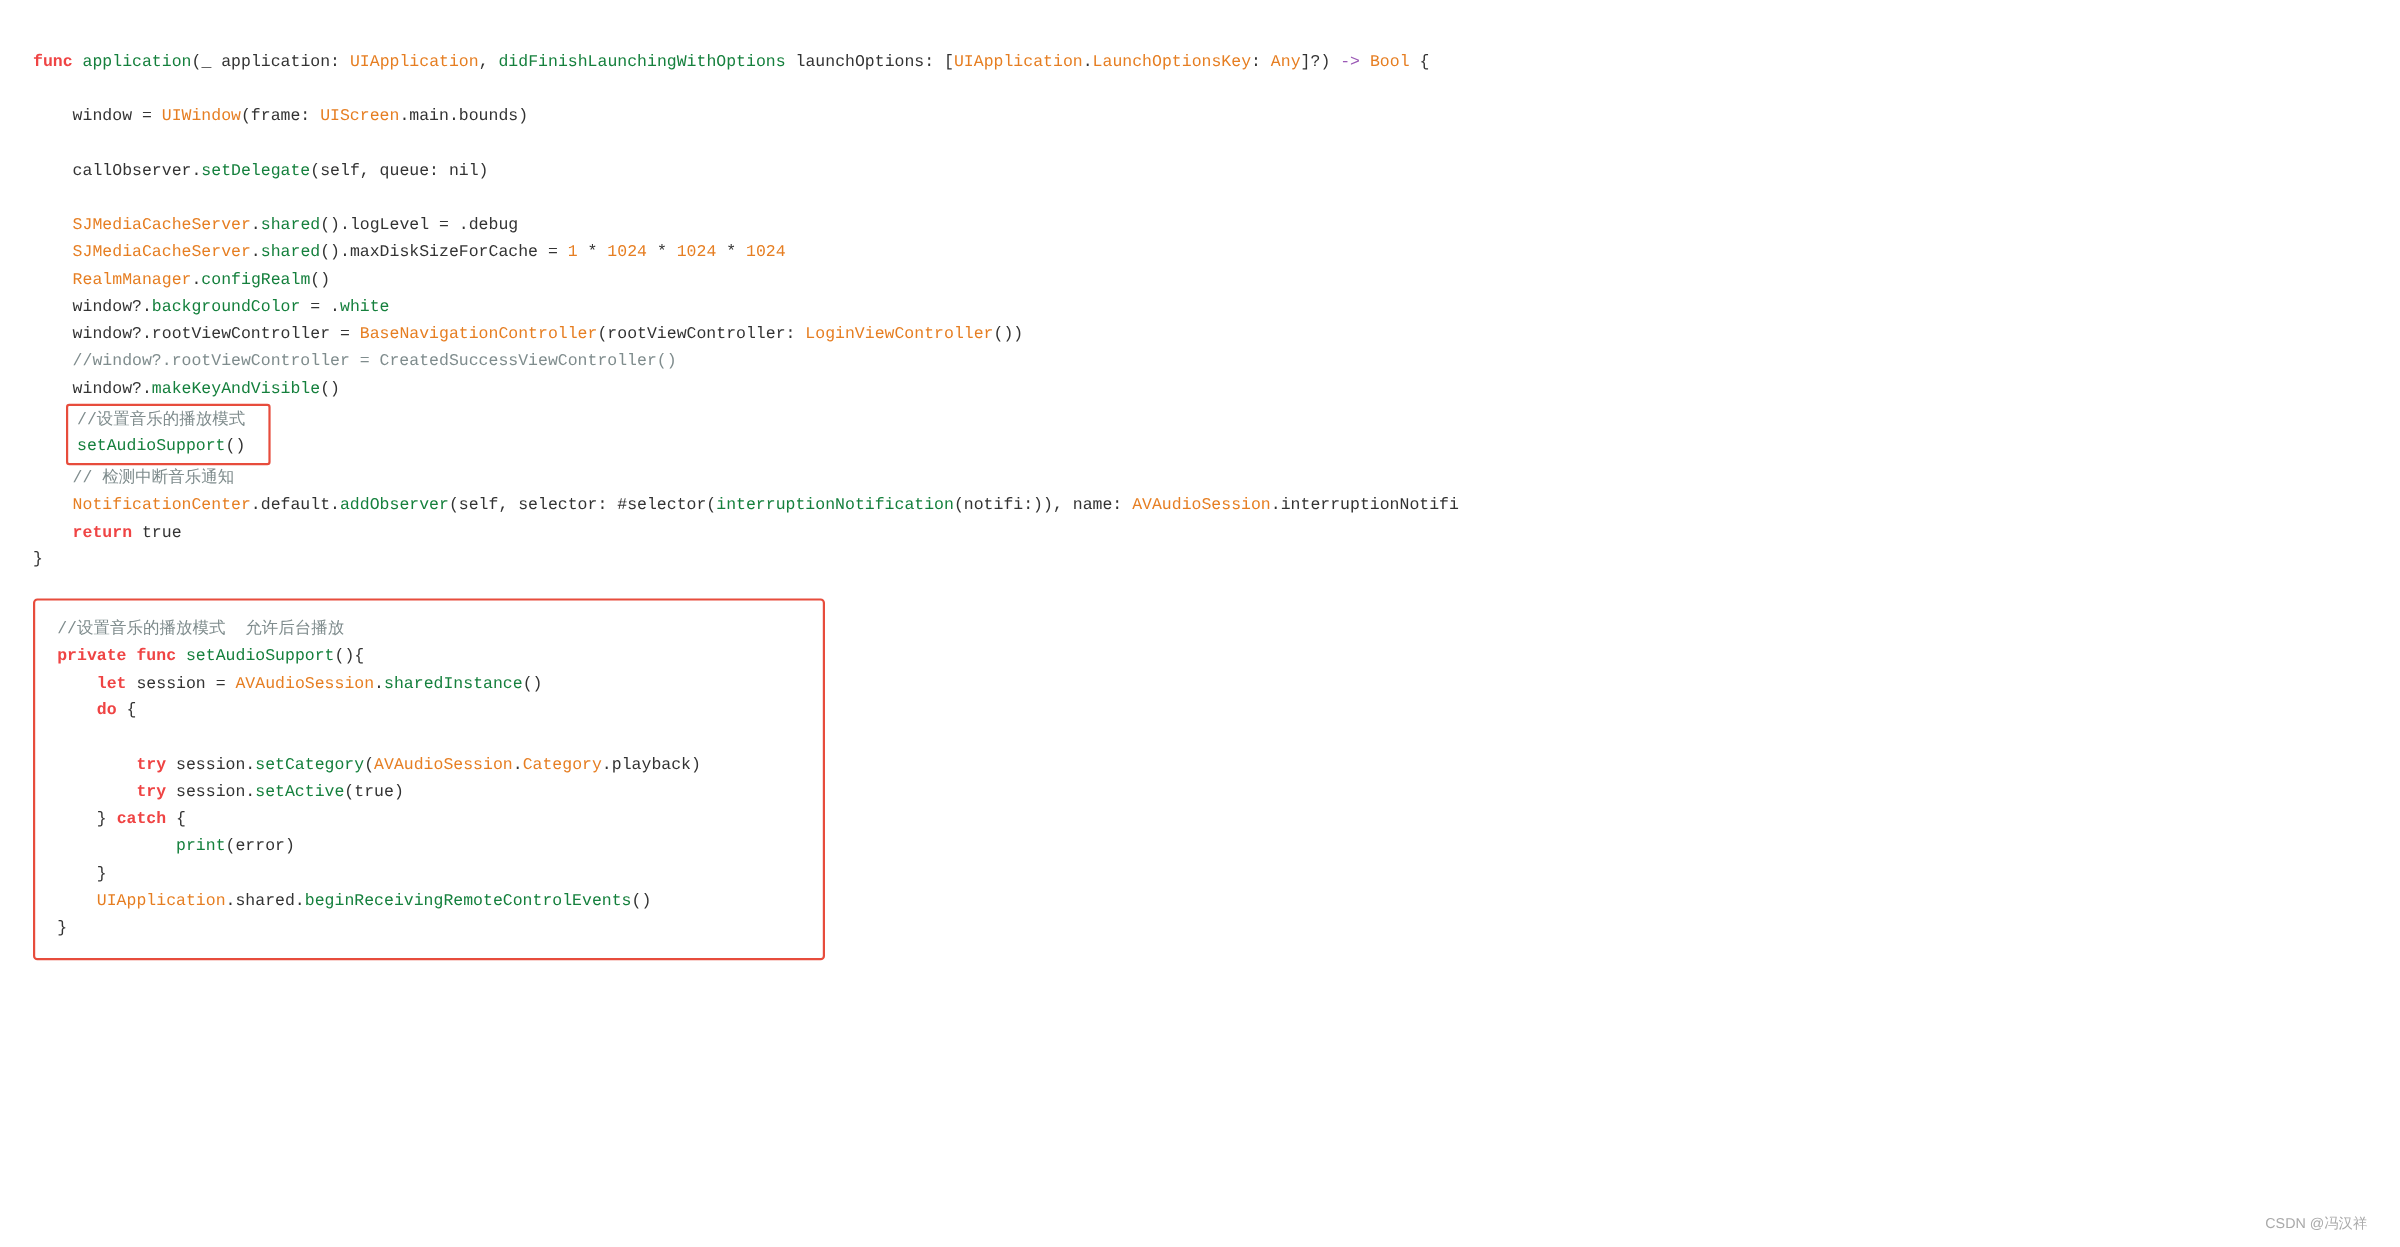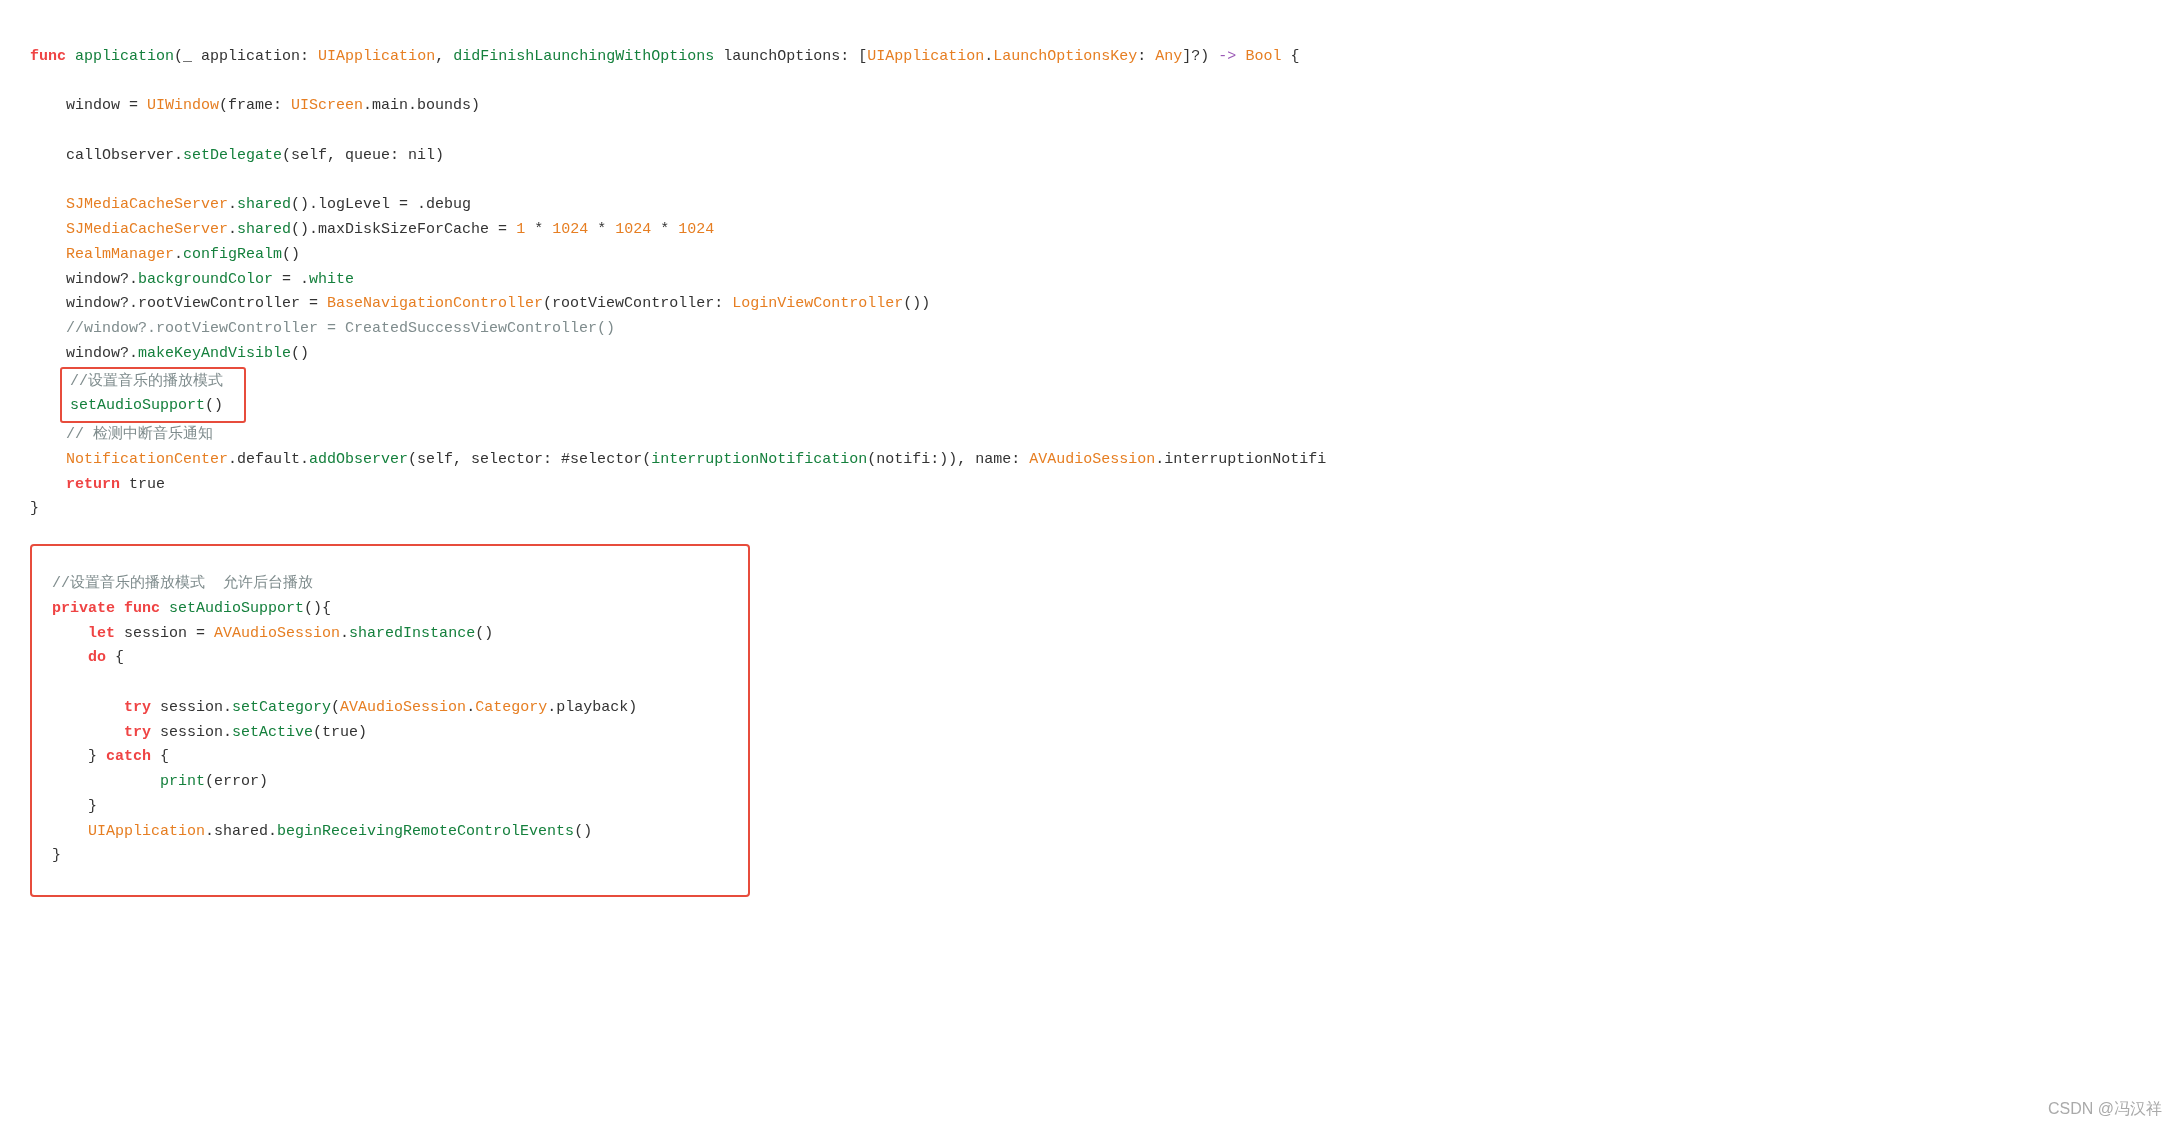--- a/index.html
+++ b/index.html
@@ -23,31 +23,31 @@
     .cn { color: #e67e22; } 
     .cm { color: #7f8c8d; text-align: right; } 
     .num { color: #e67e22; }
     .plain { color: #333; }
     .arrow { color: #9b59b6; }
 
     
     .highlight-large {
       border: 2.5px solid #e74c3c;
       border-radius: 4px;
-      padding: 26px 20px;
+      padding: 14px 20px;
       margin-top: 22px;
       display: inline-block;
       min-width: 720px;
     }
 
     .watermark {
       position: fixed;
       bottom: 12px;
-      right: 20px;
-      font-size: 16px;
+      right: 30px;
+      font-size: 13px;
       color: #aaa;
       font-family: Arial, sans-serif;
     }
   </style>
 </head>
 <body>
 
 
 
 <div class="code-block">

